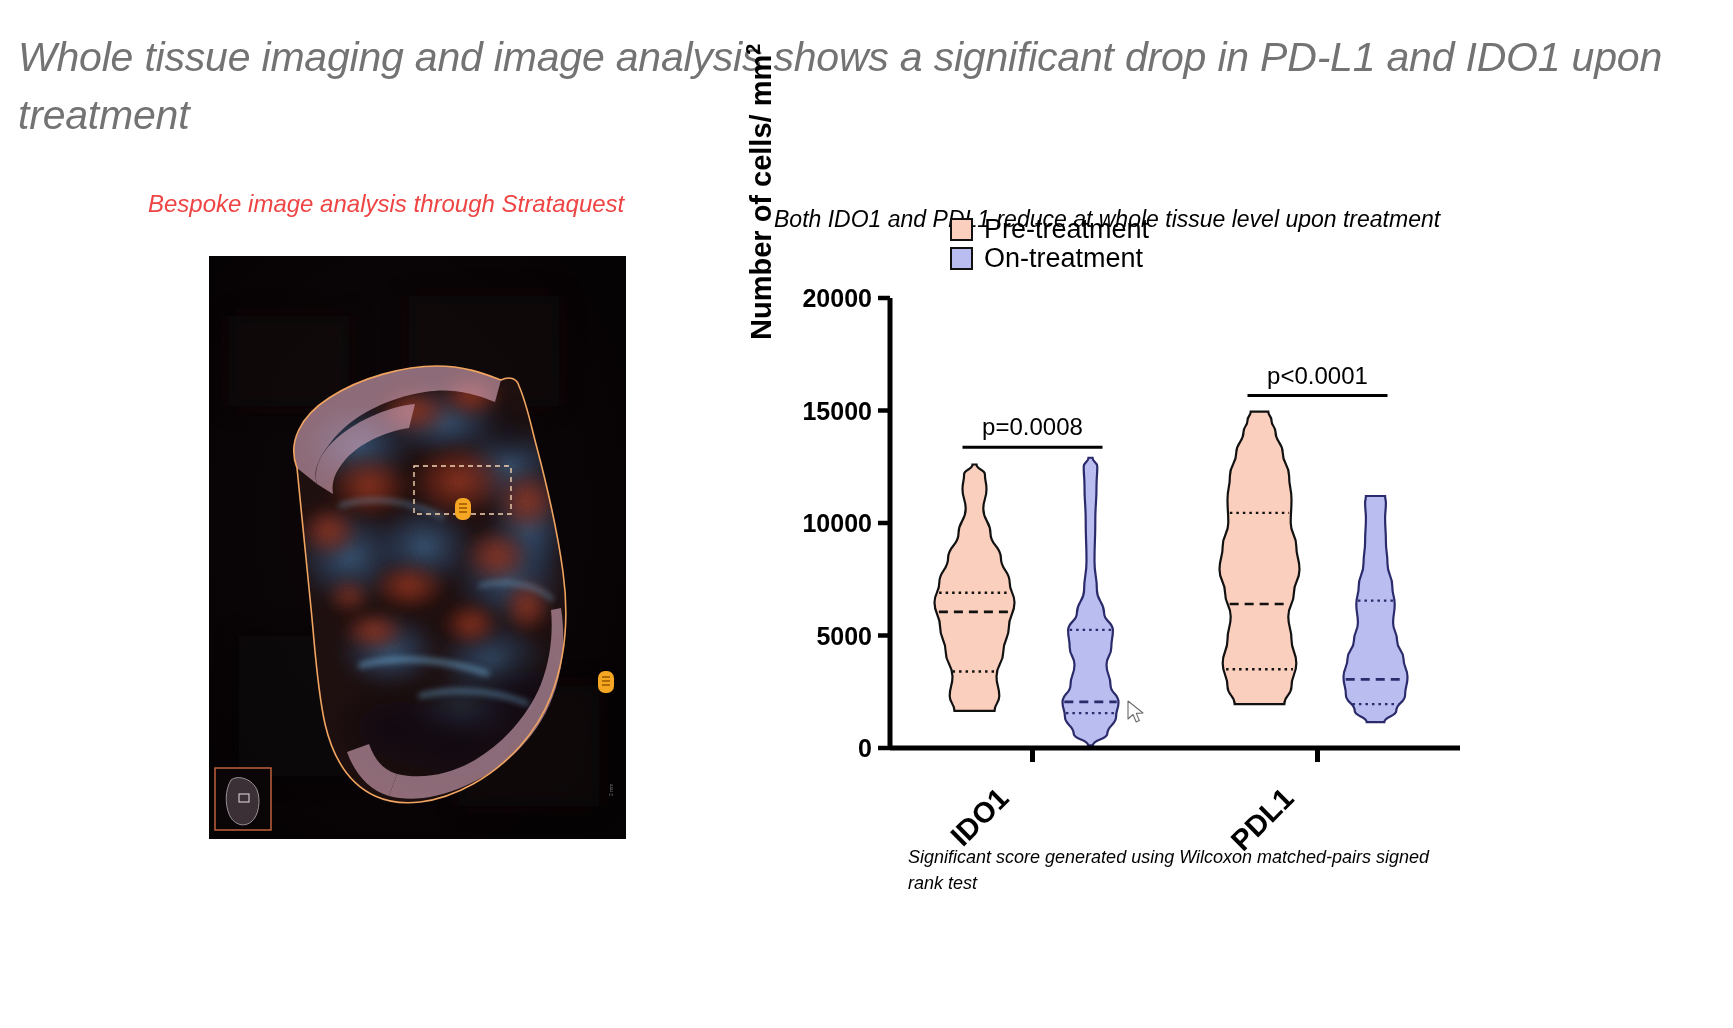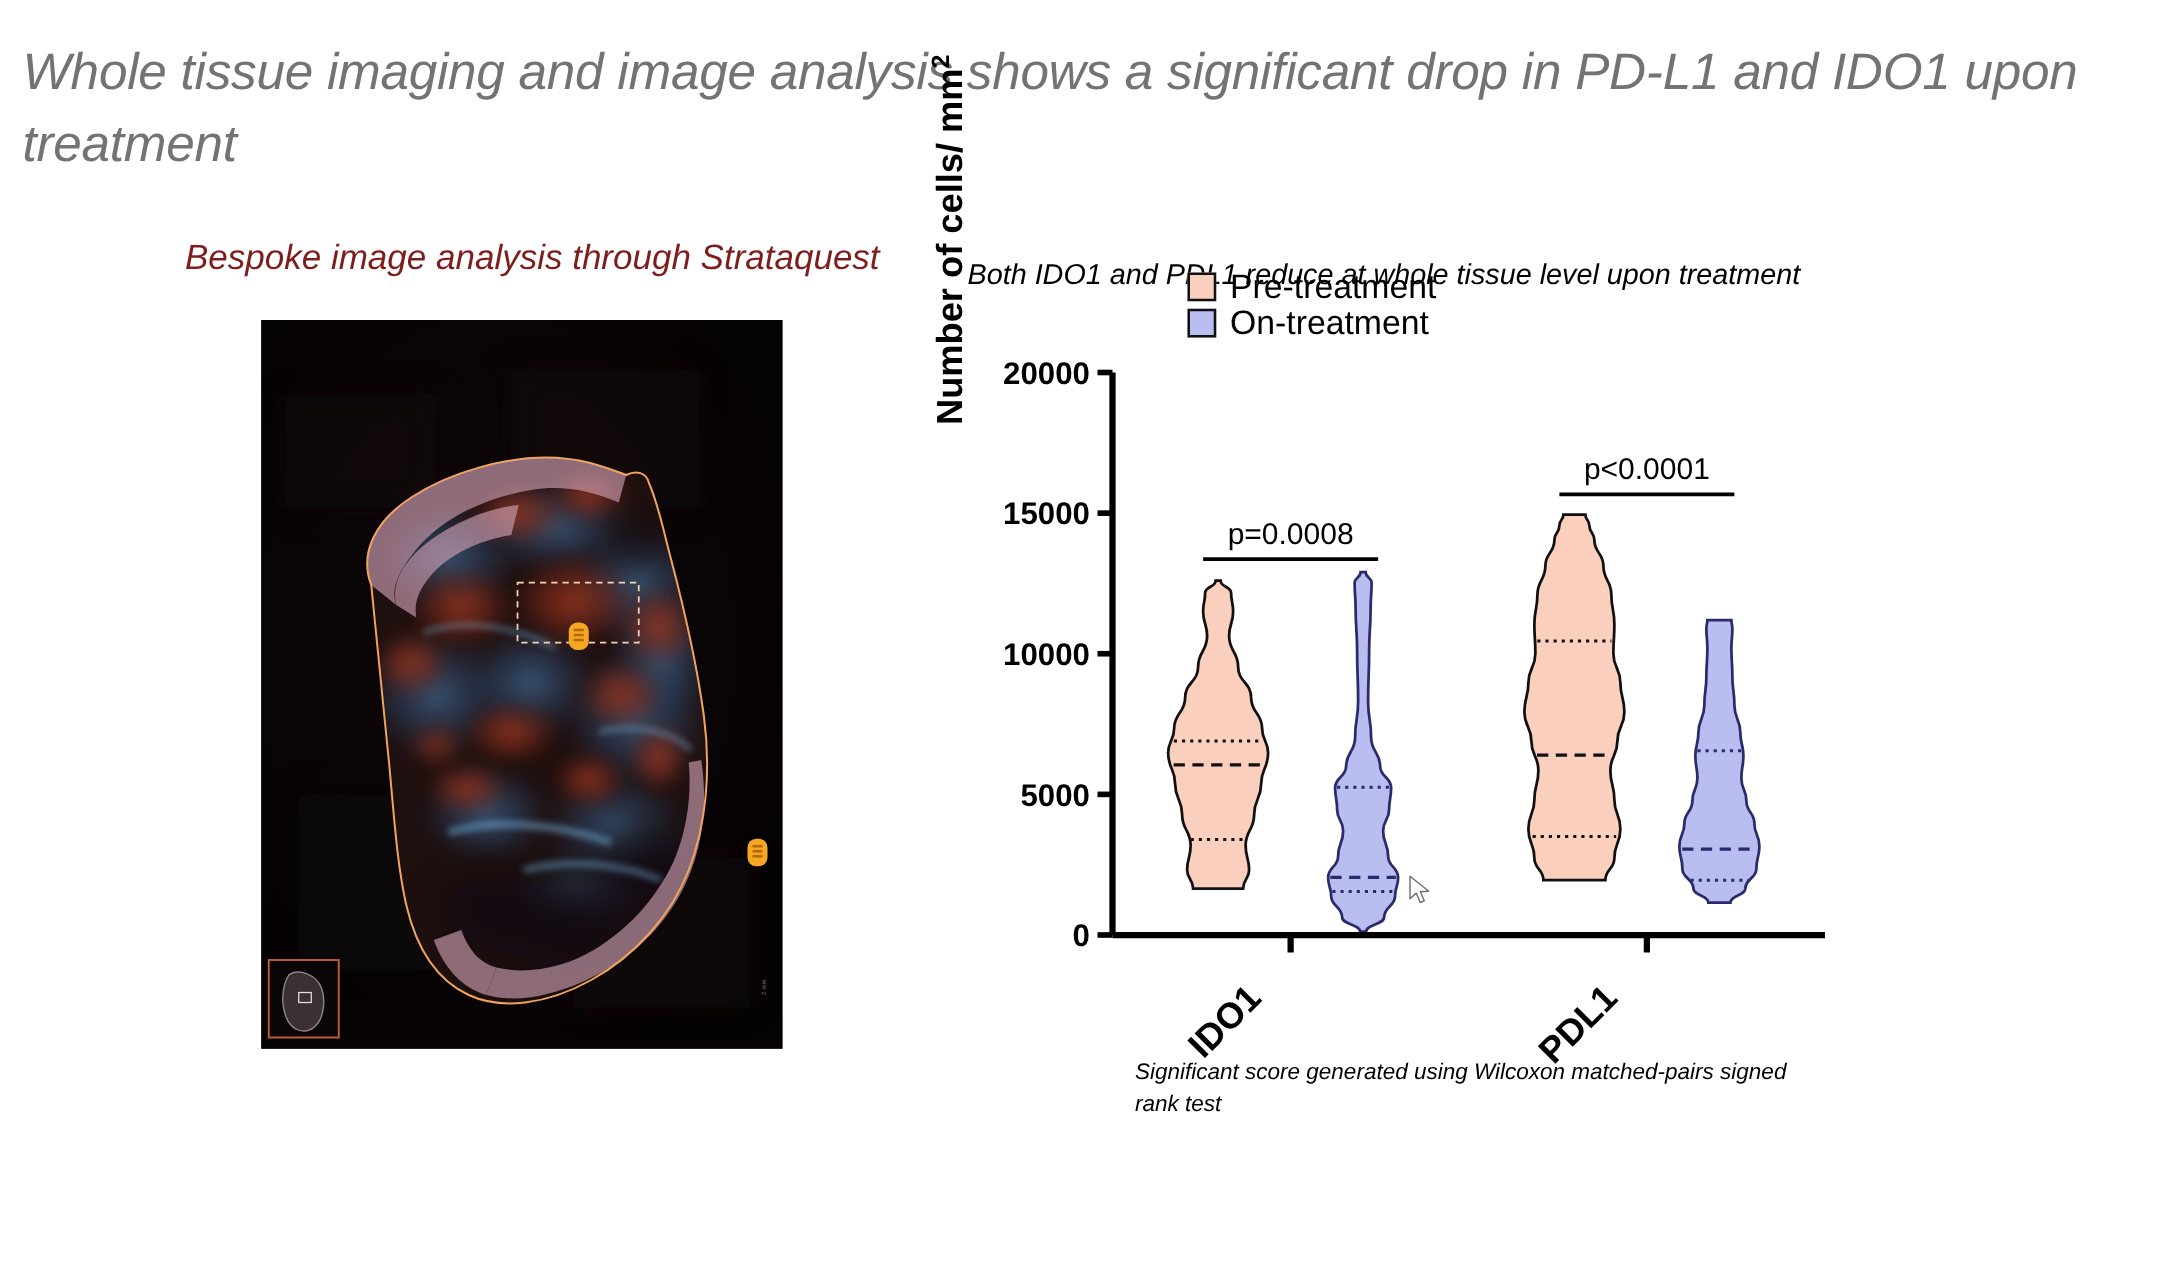--- a/index.html
+++ b/index.html
@@ -38,23 +38,23 @@
     left: 0px;
     top: 190px;
     width: 760px;
     height: 700px;
   }
   #left-caption {
     position: absolute;
     left: 148px;
     top: 0px;
     width: 600px;
-    font-size: 28px;
+    font-size: 24px;
     font-style: italic;
-    color: #7f1d1d;
+    color: #ef4444;
   }
   #tissue-figure {
     position: absolute;
     left: 209px;
     top: 66px;
     width: 417px;
     height: 583px;
     background: #020203;
     overflow: hidden;
   }

